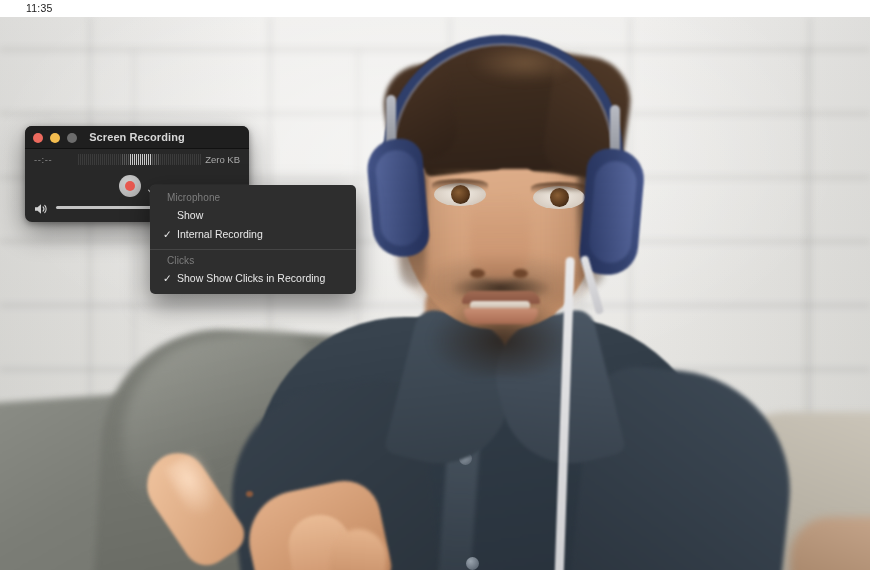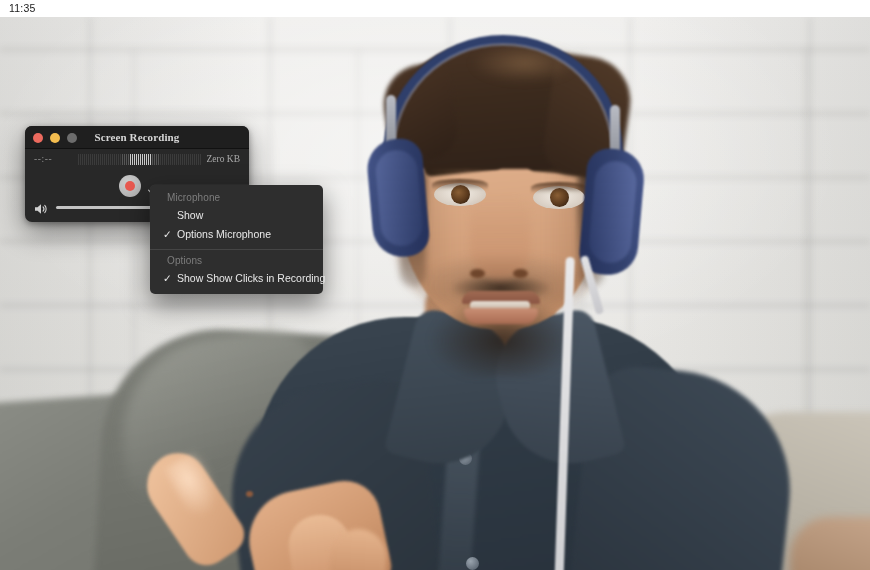--- a/index.html
+++ b/index.html
@@ -17,21 +17,21 @@
   }
 
   
   .menubar {
     position: absolute; left: 0; top: 0;
     width: 870px; height: 17px;
     background: #ffffff;
     z-index: 40;
   }
   .menubar-clock {
-    position: absolute; left: 9px; top: 2px;
+    position: absolute; left: 26px; top: 2px;
     font-size: 10.5px; color: #1a1a1a;
     letter-spacing: .2px;
   }
 
   
   .photo {
     position: absolute; left: 0; top: 17px;
     width: 870px; height: 553px;
     overflow: hidden;
     background: #e8e8e6;
@@ -469,21 +469,20 @@
 
   
   .rec-window {
     position: absolute; left: 25px; top: 126px;
     width: 224px; height: 96px;
     background: #282828;
     border-radius: 7px;
     box-shadow: 0 10px 28px rgba(0,0,0,.45), 0 2px 6px rgba(0,0,0,.35);
     overflow: hidden;
     z-index: 20;
-    font-family: Liberation Serif, serif;
   }
   .rec-titlebar {
     position: relative;
     height: 23px;
     background: #1f1f1f;
     border-bottom: 1px solid #111;
   }
   .traffic {
     position: absolute; left: 8px; top: 7px;
     display: flex; gap: 7px;
@@ -561,21 +560,21 @@
     position: absolute; top: 50%; left: 86%;
     transform: translate(-50%, -50%);
     width: 11px; height: 11px; border-radius: 50%;
     background: radial-gradient(circle at 38% 32%, #efefef, #c2c2c2);
     box-shadow: 0 1px 2px rgba(0,0,0,.5);
   }
 
   
   .menu {
     position: absolute; left: 150px; top: 185px;
-    width: 173px;
+    width: 206px;
     background: #2e2e2e;
     border-radius: 5px;
     box-shadow: 0 10px 26px rgba(0,0,0,.5), 0 0 0 .5px rgba(255,255,255,.07);
     padding: 5px 0 6px;
     z-index: 30;
   }
   .menu-header {
     font-size: 10px; color: #7d7d7d;
     padding: 2px 0 3px 17px;
     letter-spacing: .1px;
@@ -788,28 +787,28 @@
 
   <div class="menu">
 
     <div>
       <div class="menu-header">Microphone</div>
       <div class="menu-item">
         <span>Show</span>
       </div>
       <div class="menu-item">
         <span class="menu-check">✓</span>
-        <span>Options Microphone</span>
+        <span>Internal Recording</span>
       </div>
     </div>
 
     <div class="menu-sep"></div>
 
     <div>
-      <div class="menu-header">Options</div>
+      <div class="menu-header">Clicks</div>
       <div class="menu-item">
         <span class="menu-check">✓</span>
         <span>Show Show Clicks in Recording</span>
       </div>
     </div>
 
   </div>
 
 </div>
 

